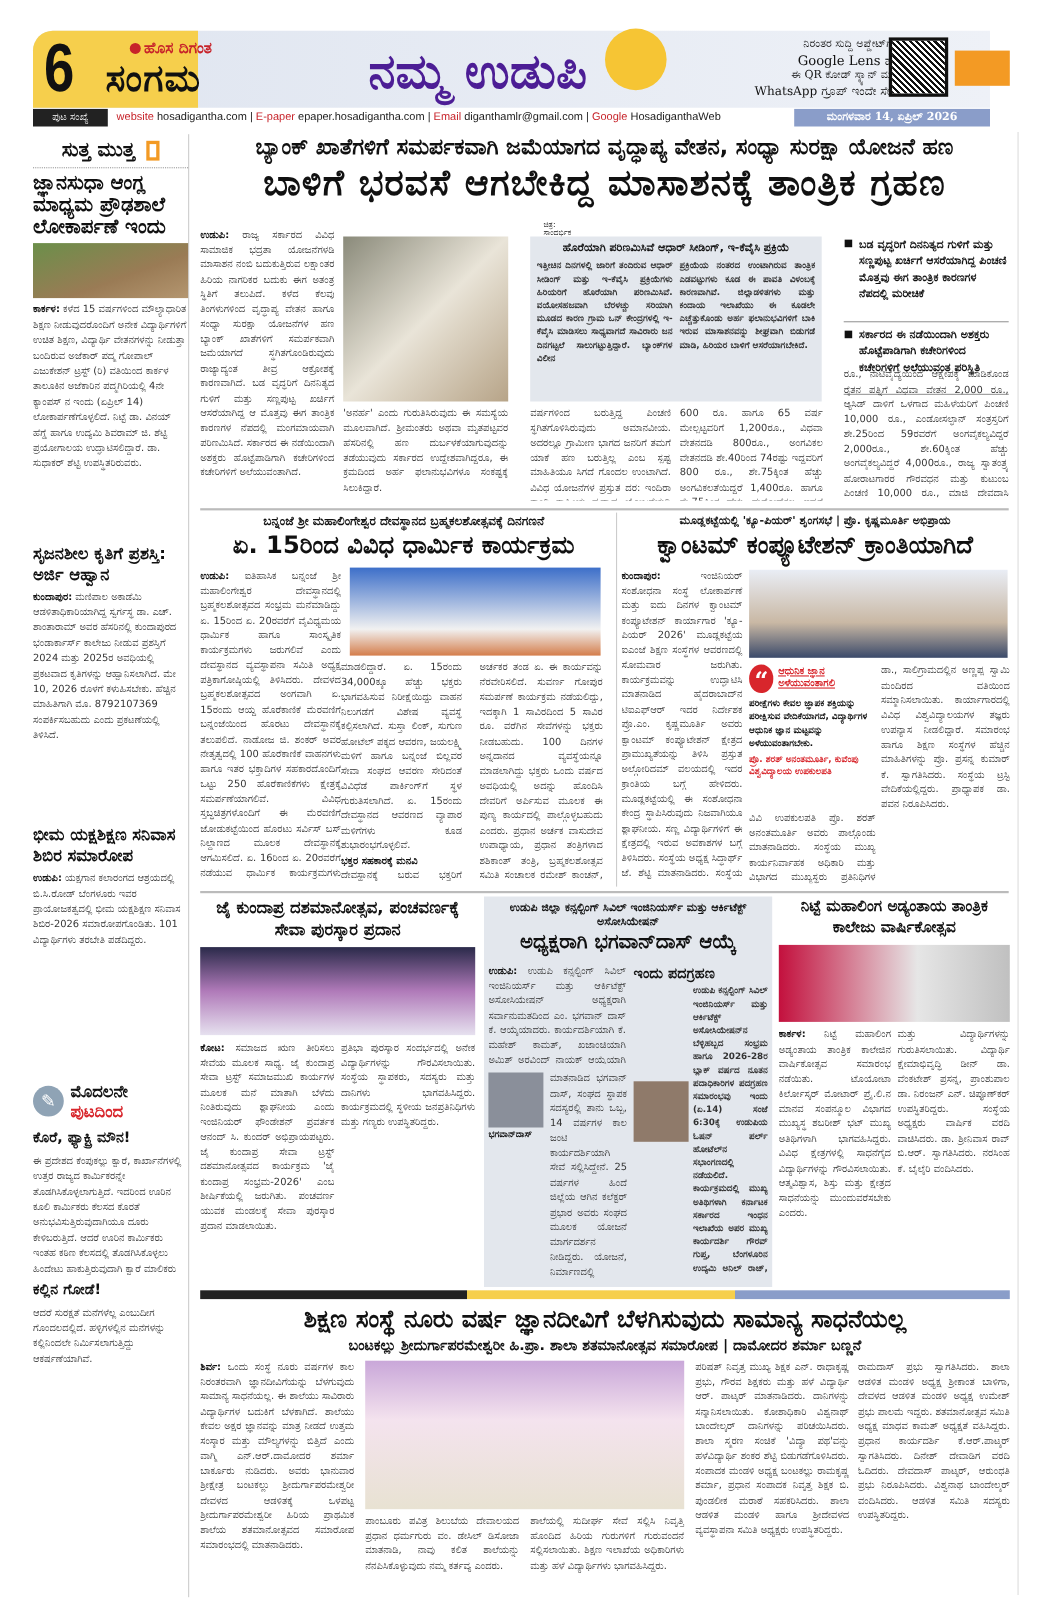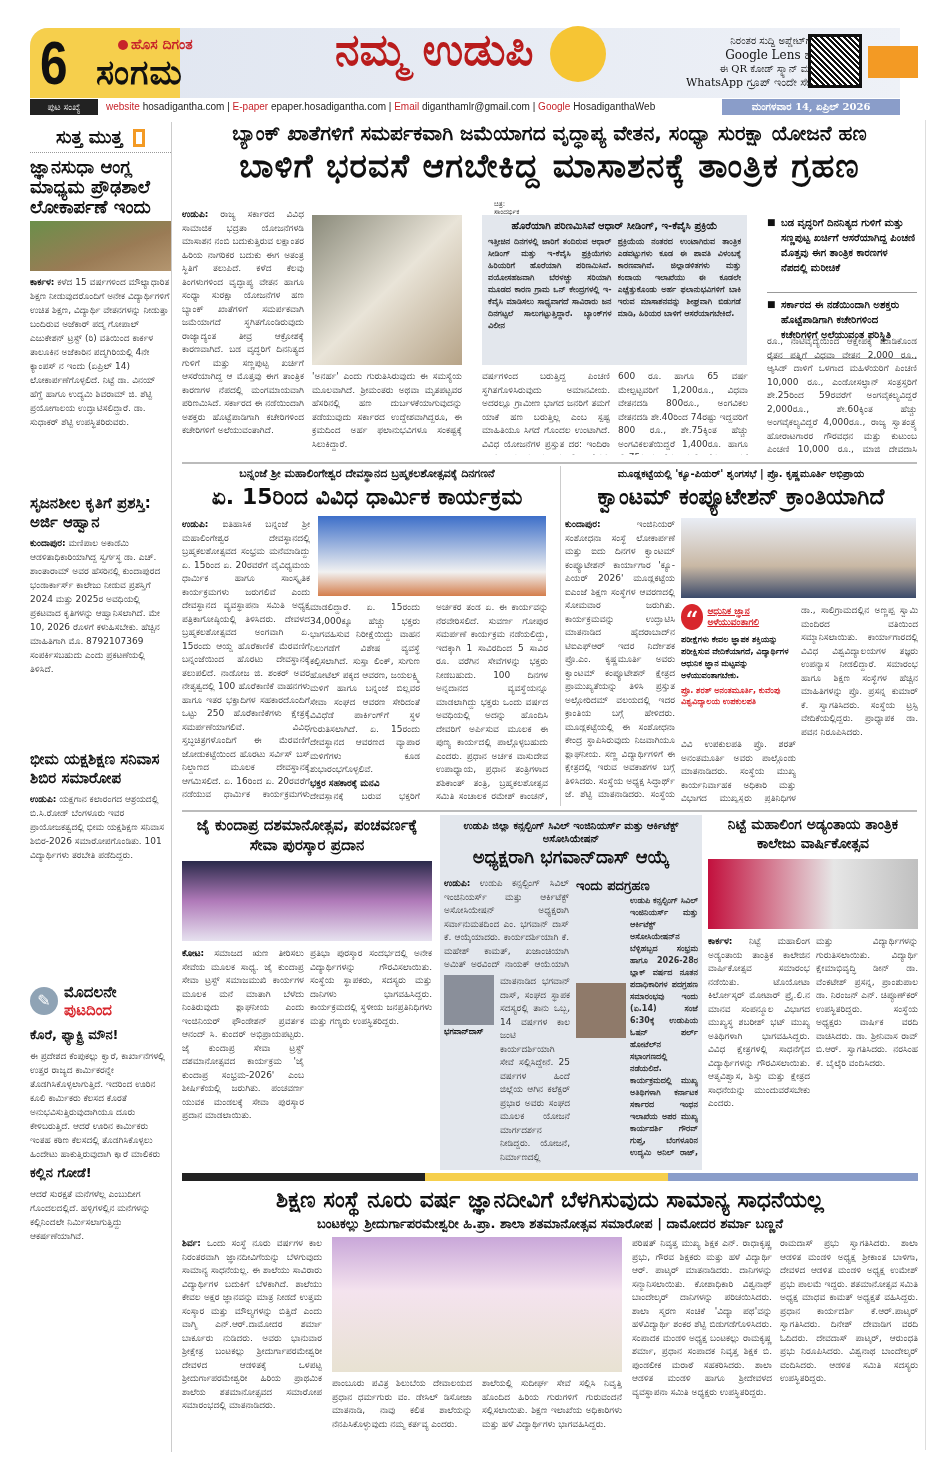--- a/index.html
+++ b/index.html
@@ -5,21 +5,21 @@
   * { box-sizing: border-box; margin: 0; padding: 0; }
   body { width: 945px; height: 1460px; background: #fff; font-family: "DejaVu Sans", sans-serif; color: #111; position: relative; overflow: hidden; }
   .abs { position: absolute; }
   
   .mast { left: 30px; top: 28px; width: 870px; height: 70px; border-radius: 18px 0 0 0; background: linear-gradient(90deg,#dfe5f0,#eef1f7); overflow: hidden; }
   .mast-yellow { left: 30px; top: 28px; width: 150px; height: 70px; background: #f6cf4c; border-radius: 18px 0 0 0; }
   .pagenum { left: 40px; top: 30px; font: bold 62px/66px "Liberation Sans", sans-serif; color: #111; transform: scaleX(0.8); transform-origin: left; }
   .brand-top { left: 118px; top: 36px; font: bold 14px "DejaVu Sans", sans-serif; color: #c7232a; }
   .brand-top .dot { display:inline-block; width:10px; height:10px; border-radius:50%; background:#c7232a; margin-right:3px; vertical-align:middle; }
   .brand-main { left: 96px; top: 52px; font: bold 34px/40px "DejaVu Sans", sans-serif; color: #111; letter-spacing: 1px; }
-  .section-title { left: 335px; top: 24px; font: bold 44px/52px "DejaVu Serif", serif; color: #b91c1c; }
+  .section-title { left: 335px; top: 40px; font: bold 44px/52px "DejaVu Serif", serif; color: #4c1d95; }
   .sun { left: 550px; top: 26px; width: 56px; height: 56px; border-radius: 50%; background: #f6c534; }
   .qr-text { left: 600px; top: 34px; width: 220px; text-align: right; font: 10px/14px "DejaVu Serif", serif; color: #111; }
   .qr { left: 808px; top: 34px; width: 54px; height: 54px; background: repeating-linear-gradient(45deg,#111 0 2px,#fff 2px 4px), #fff; border: 3px solid #111; }
   .qr-accent { left: 868px; top: 46px; width: 50px; height: 32px; background: #f39a24; }
   .bar-left { left: 30px; top: 99px; width: 68px; height: 16px; background: #222; color: #fff; font: 9px/16px "DejaVu Sans", sans-serif; text-align: center; }
   .bar-links { left: 100px; top: 99px; width: 620px; height: 16px; font: 10px/16px "Liberation Sans", sans-serif; color: #222; padding-left: 6px; white-space: nowrap; }
   .bar-links .red { color: #c7232a; }
   .bar-date { left: 722px; top: 99px; width: 178px; height: 16px; background: #8a9dc9; color: #fff; font: bold 10px/16px "DejaVu Serif", serif; text-align: center; }
   
   .sidebar { left: 30px; top: 122px; width: 142px; height: 1330px; border-right: 1px solid #ccc; }

